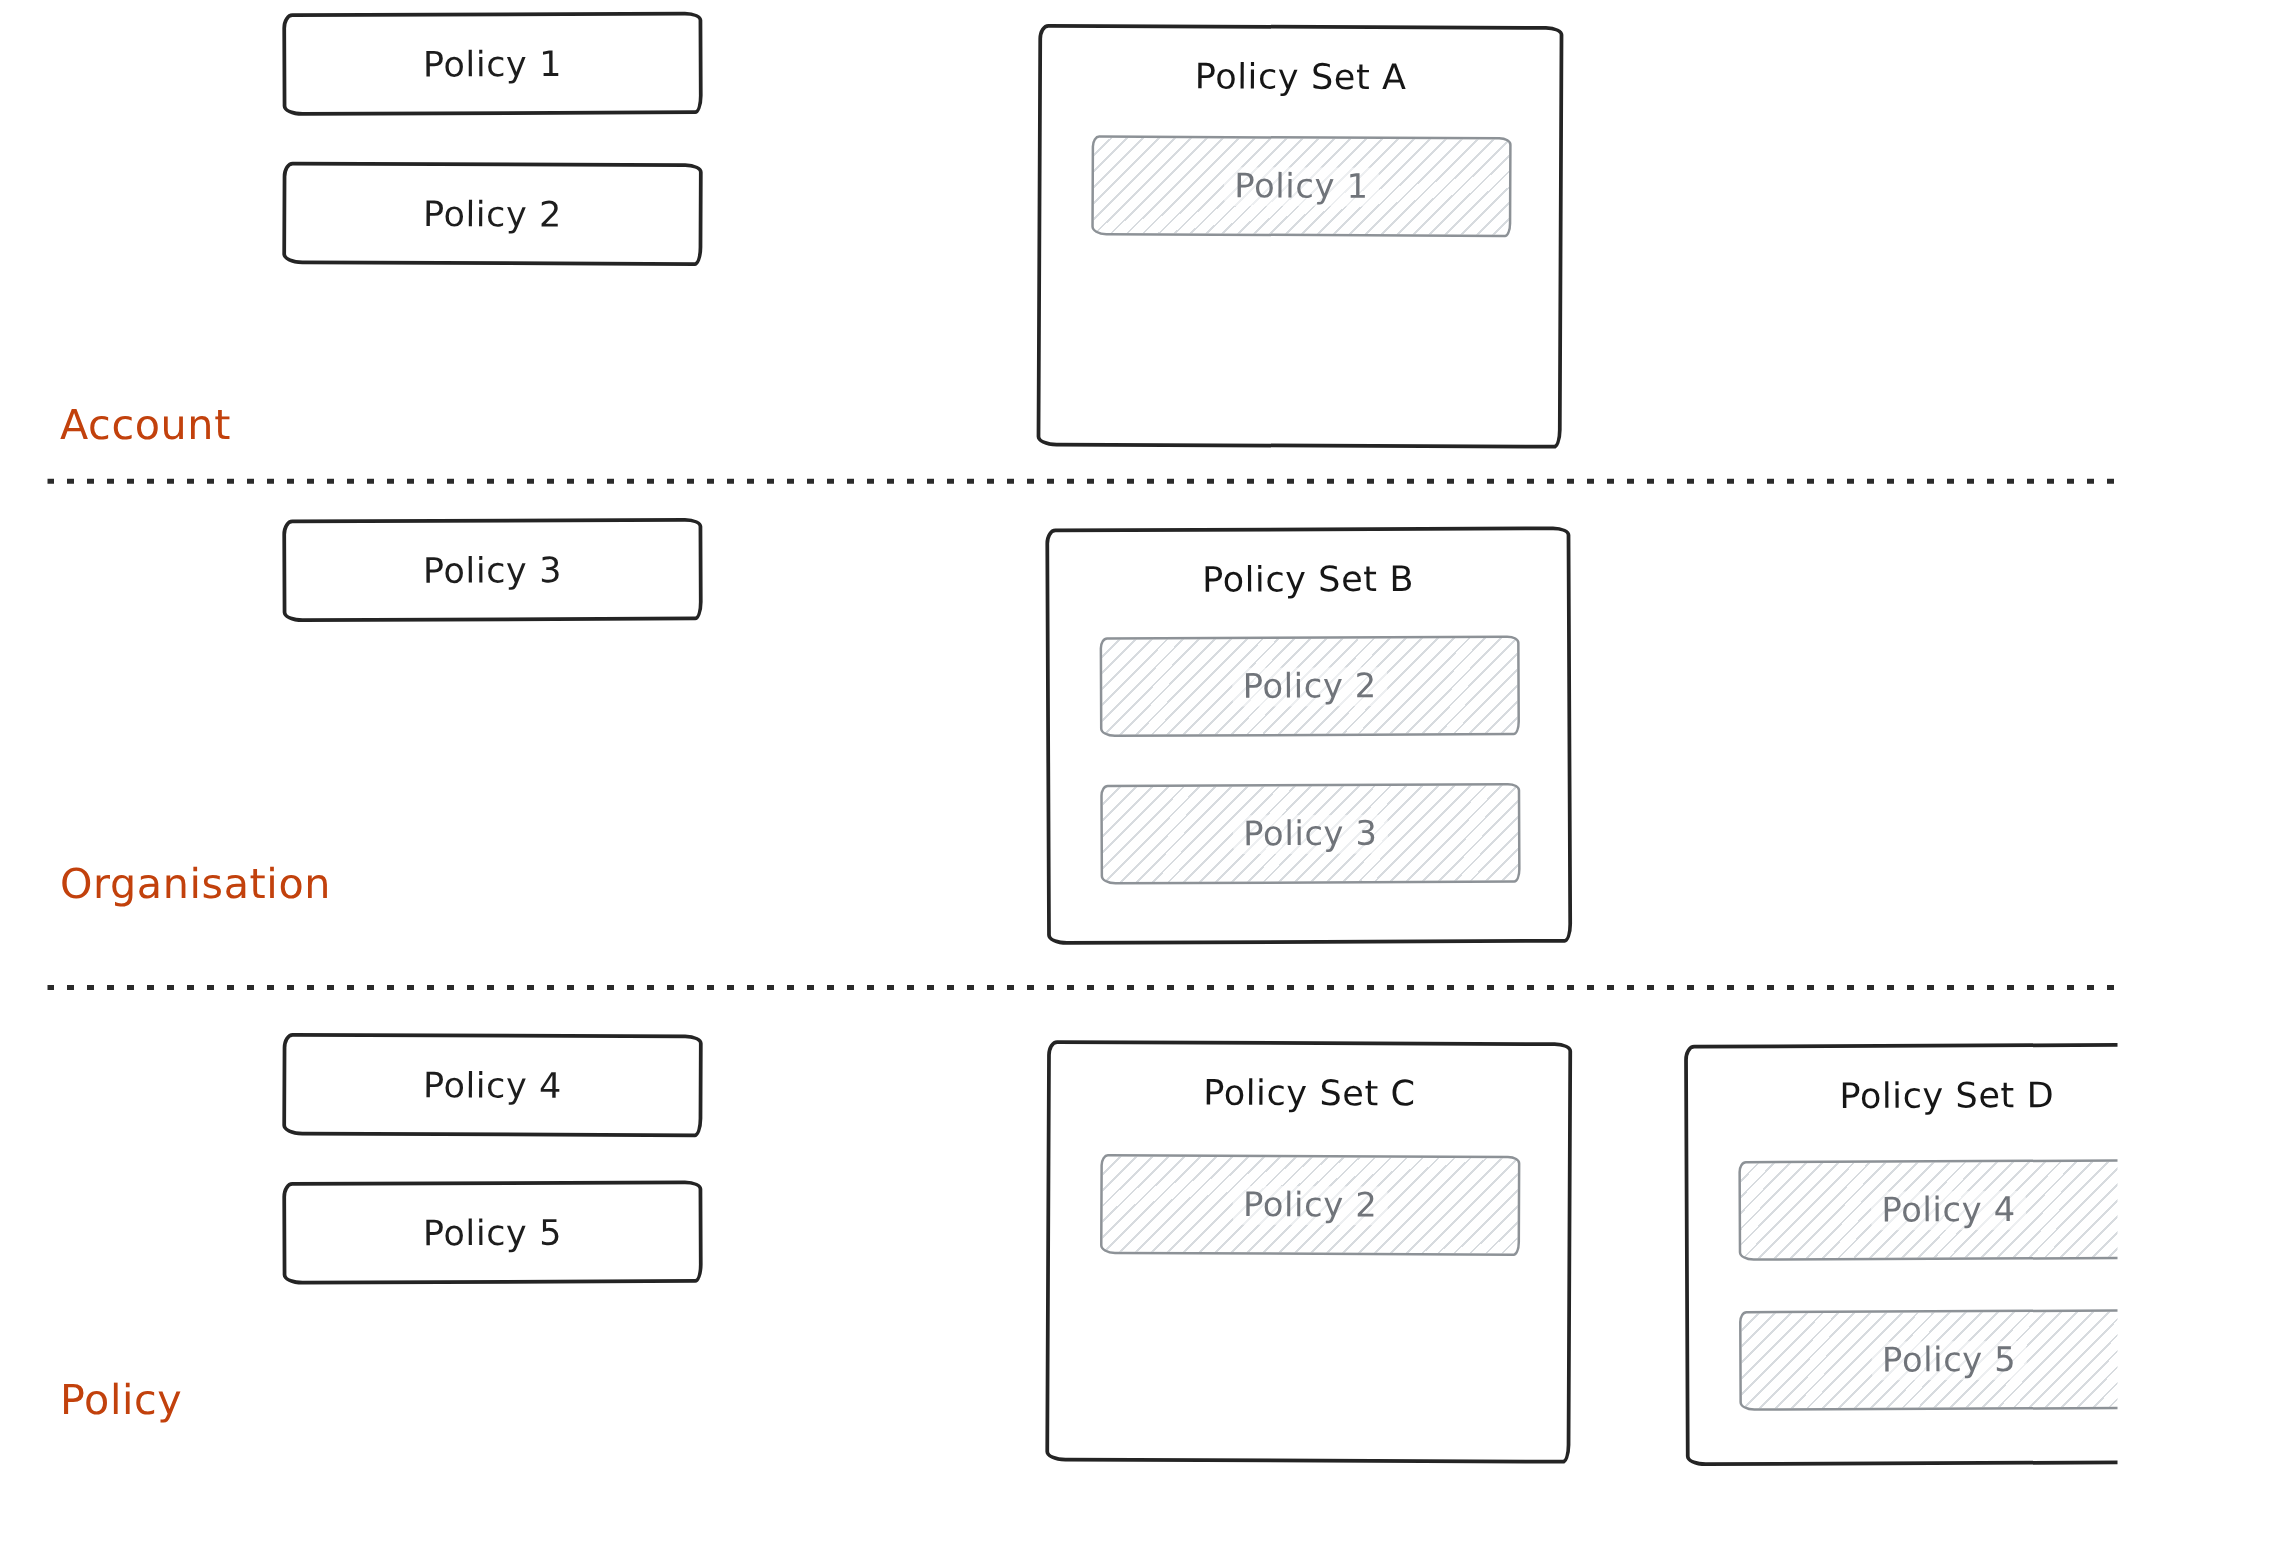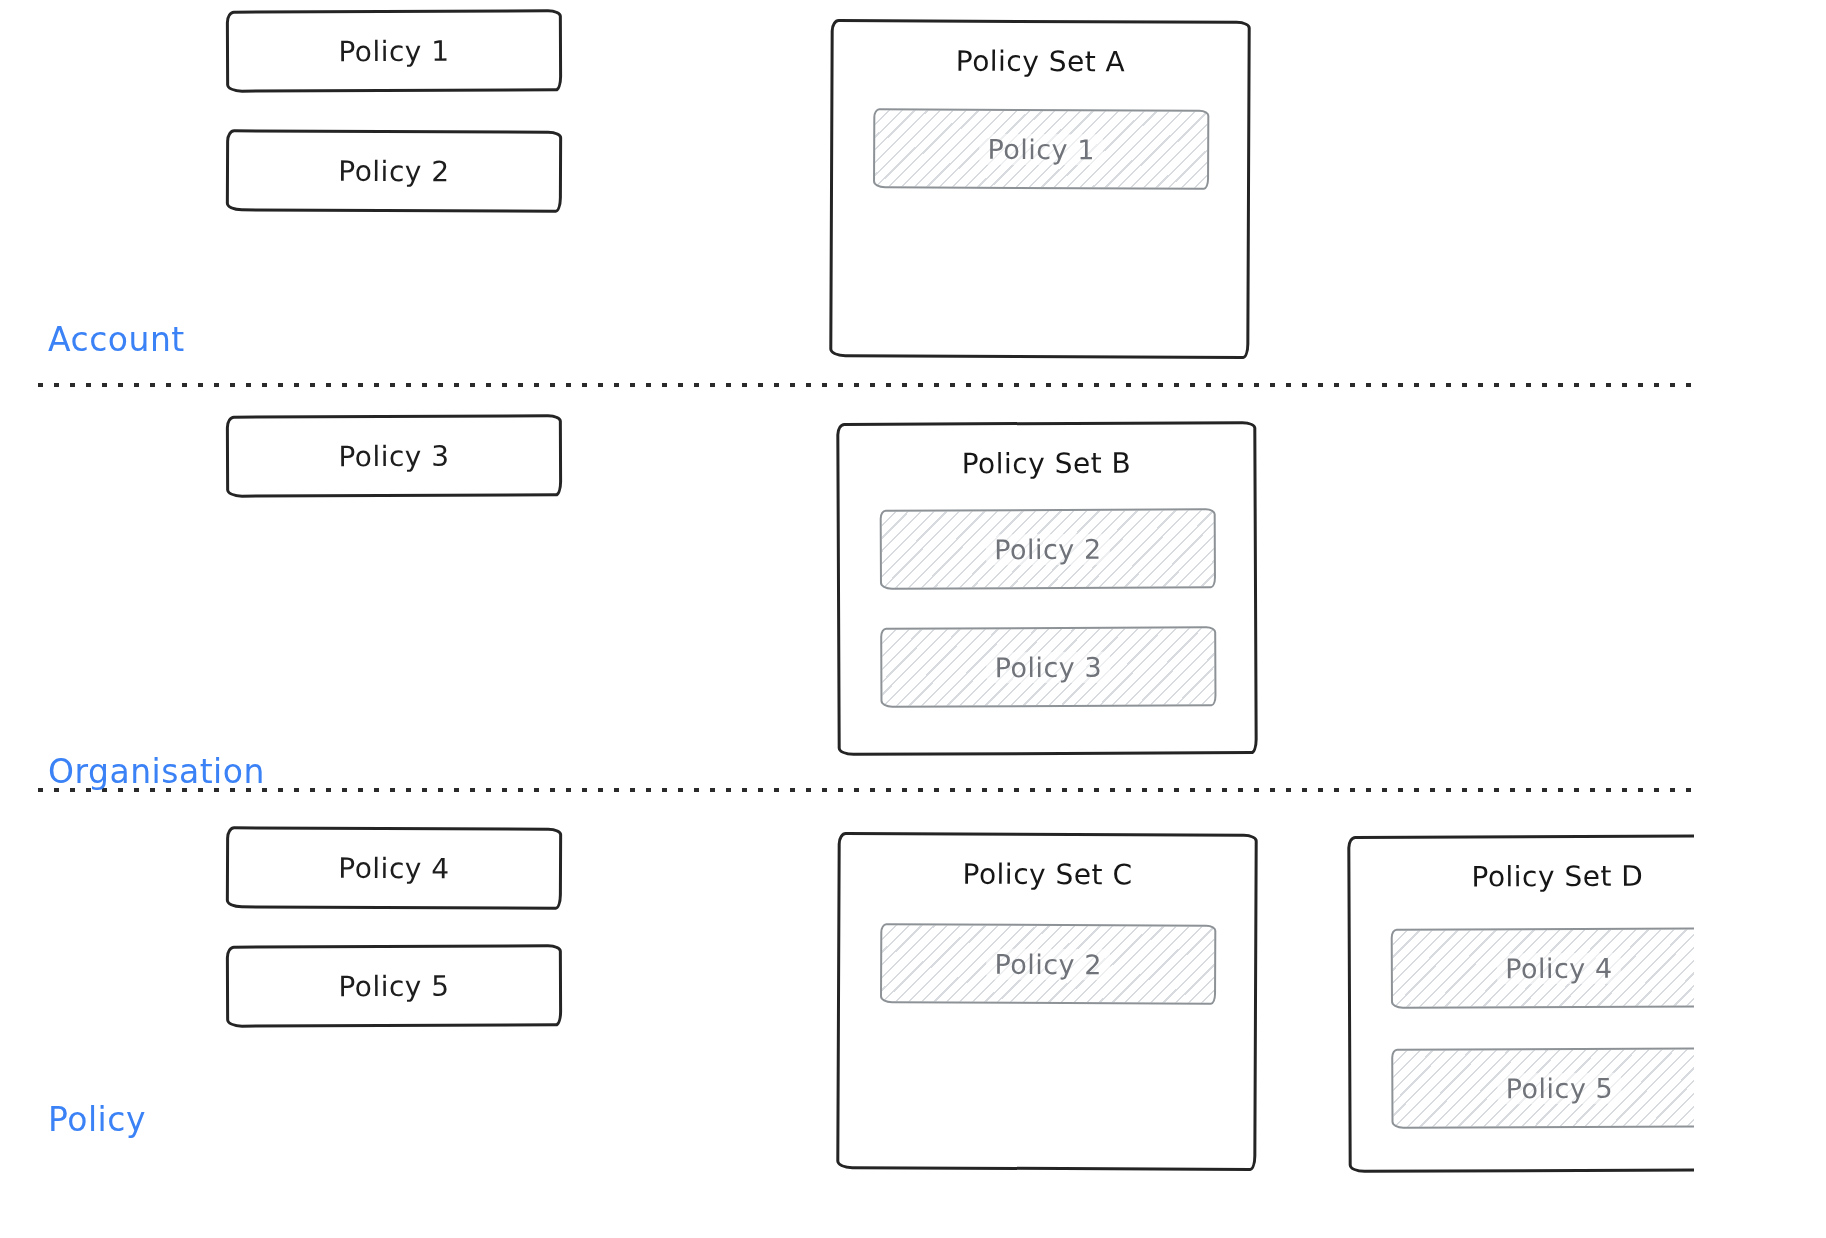--- a/index.html
+++ b/index.html
@@ -49,21 +49,21 @@
     font-size: 28px;
     color: #1d1d1d;
     letter-spacing: 0.5px;
   }
 
   
   .section-label {
     position: absolute;
     left: 48px;
     font-size: 33px;
-    color: #3b82f6;
+    color: #c2410c;
     letter-spacing: 0.5px;
   }
 
   
   .policy-set {
     position: absolute;
     width: 420px;
   }
   .set-title {
     position: absolute;
@@ -125,21 +125,21 @@
   <div class="policy-set sketch tilt-b" style="left: 830px; top: 20px; height: 338px;">
     <div class="set-title">Policy Set A</div>
     <div class="member" style="top: 86px;">
       <span class="lbl">Policy 1</span>
     </div>
   </div>
 
   <div class="policy-box sketch tilt-a" style="top: 415px;">
     <span class="lbl">Policy 3</span>
   </div>
-  <div class="section-label" style="top: 752px;">Organisation</div>
+  <div class="section-label" style="top: 687px;">Organisation</div>
 
   <div class="policy-set sketch tilt-a" style="left: 837px; top: 422px; height: 333px;">
     <div class="set-title">Policy Set B</div>
     <div class="member" style="top: 84px;">
       <span class="lbl">Policy 2</span>
     </div>
     <div class="member" style="top: 202px;">
       <span class="lbl">Policy 3</span>
     </div>
   </div>

